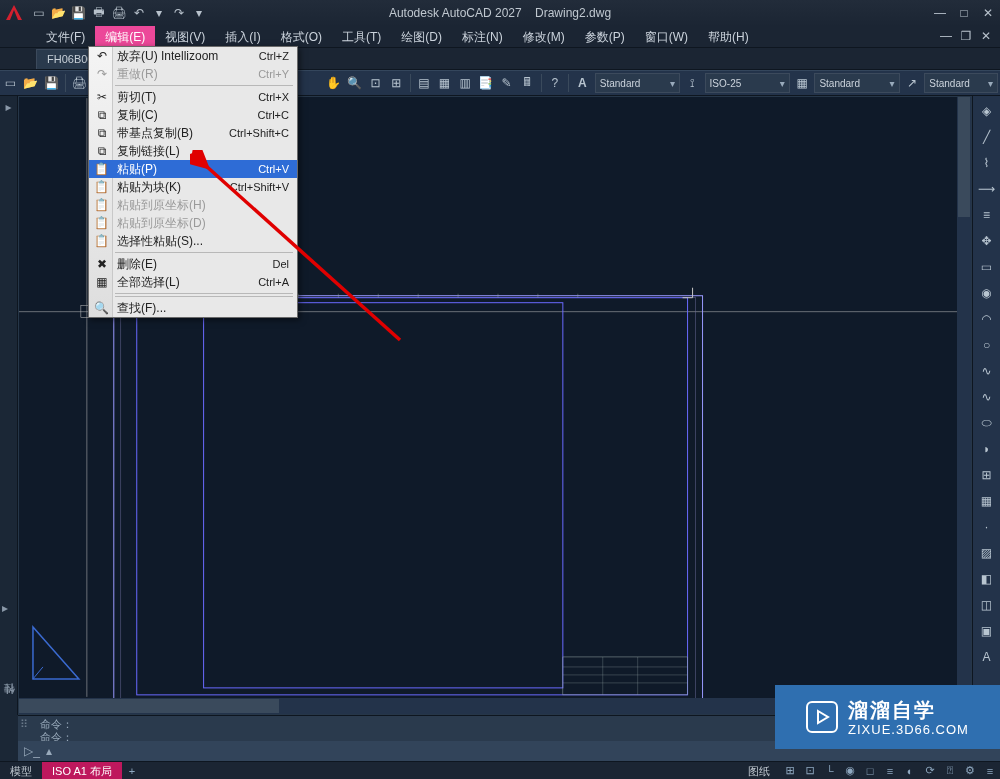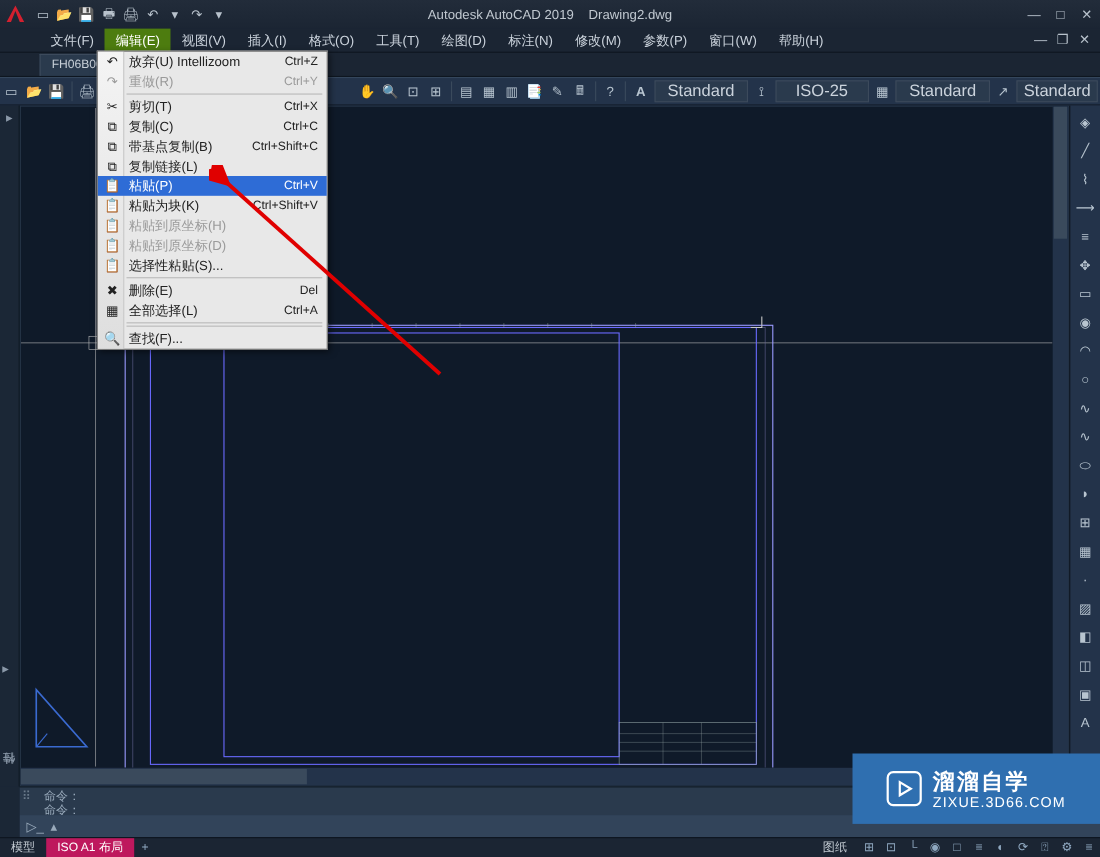--- a/index.html
+++ b/index.html
@@ -10,34 +10,34 @@
 .app-logo { width: 28px; height: 26px; display:flex; align-items:center; justify-content:center; }
 .qat { display:flex; align-items:center; gap:2px; margin-left:2px; }
 .qat .qbtn { width:18px; height:18px; display:flex; align-items:center; justify-content:center; color:#b8c2cc; }
 .title-center { position:absolute; left:50%; transform:translateX(-50%); color:#c0c8d0; font-size:12px; white-space:nowrap; }
 .winctrls { margin-left:auto; display:flex; }
 .winctrls .wb { width:24px; height:20px; display:flex; align-items:center; justify-content:center; color:#b8c2cc; }
 
 
 .menubar { height: 22px; background:#1b2533; border-bottom:1px solid #0e1620; display:flex; align-items:center; padding-left:36px; position:relative; }
 .menubar .mitem { padding:0 10px; height:22px; line-height:22px; color:#cbd3dc; font-size:12px; }
-.menubar .mitem.active { background:#4d7c0f; color:#fff; }
+.menubar .mitem.active { background:#ec4899; color:#fff; }
 .doc-ctrls { position:absolute; right:4px; top:0; display:flex; }
 .doc-ctrls .wb { width:20px; height:20px; display:flex; align-items:center; justify-content:center; color:#b8c2cc; }
 
 
 .doctabs { height:22px; background:#1b2533; border-bottom:1px solid #0e1620; display:flex; align-items:center; padding-left:36px; }
 .dtab { background:#2a3a4d; border:1px solid #3c4a5c; border-bottom:none; height:20px; line-height:18px; padding:0 10px; font-size:11px; }
 .dtab .x { margin-left:6px; color:#9aa; }
 
 
 .toolrow { height:26px; background:#23334a; border-top:1px solid #34465c; border-bottom:1px solid #0e1620; display:flex; align-items:center; overflow:hidden; }
 .tbtn { width:22px; height:22px; display:flex; align-items:center; justify-content:center; color:#b8c5d0; }
 .tsep { width:1px; height:18px; background:#3a4a5c; margin:0 3px; }
-.combo { height:20px; background:#2a3a4d; border:1px solid #3c4a5c; display:flex; align-items:center; padding:0 4px; margin:0 2px; color:#cbd3dc; font-size:15px;flex-direction:column; }
+.combo { height:20px; background:#2a3a4d; border:1px solid #3c4a5c; display:flex; align-items:center; padding:0 4px; margin:0 2px; color:#cbd3dc; font-size:10px; }
 .combo .dd { margin-left:auto; color:#9ab; padding-left:6px; }
 .combo .sw { width:16px; height:12px; margin-right:4px; background:#fff; border:1px solid #888; }
 
 
 .toolrow2 { height:26px; background:#23334a; border-bottom:1px solid #0e1620; display:flex; align-items:center; overflow:hidden; }
 
 
 .leftbar { position:absolute; left:0; top:96px; width:18px; bottom:64px; background:#1b2736; border-right:1px solid #0e1620; }
 .leftbar .vtxt { writing-mode:vertical-rl; transform:rotate(180deg); padding-top:6px; color:#8a98a8; font-size:11px; position:absolute; bottom:6px; left:2px; }
 .leftbar .vbtn { width:16px; height:18px; margin:2px auto; display:flex; align-items:center; justify-content:center; color:#8a98a8; }
@@ -104,21 +104,21 @@
     <div class="qbtn">📂</div>
     <div class="qbtn">💾</div>
     <div class="qbtn">🖶</div>
     <div class="qbtn">🖨</div>
     <div class="qbtn">↶</div>
     <div class="qbtn">▾</div>
     <div class="qbtn">↷</div>
     <div class="qbtn">▾</div>
   </div>
   <div class="title-center">
-    <span>Autodesk AutoCAD 2019</span>&nbsp;&nbsp;&nbsp;
+    <span>Autodesk AutoCAD 2027</span>&nbsp;&nbsp;&nbsp;
     <span>Drawing2.dwg</span>
   </div>
   <div class="winctrls">
     <div class="wb">—</div>
     <div class="wb">□</div>
     <div class="wb">✕</div>
   </div>
 </div>
 
 <div class="menubar">

